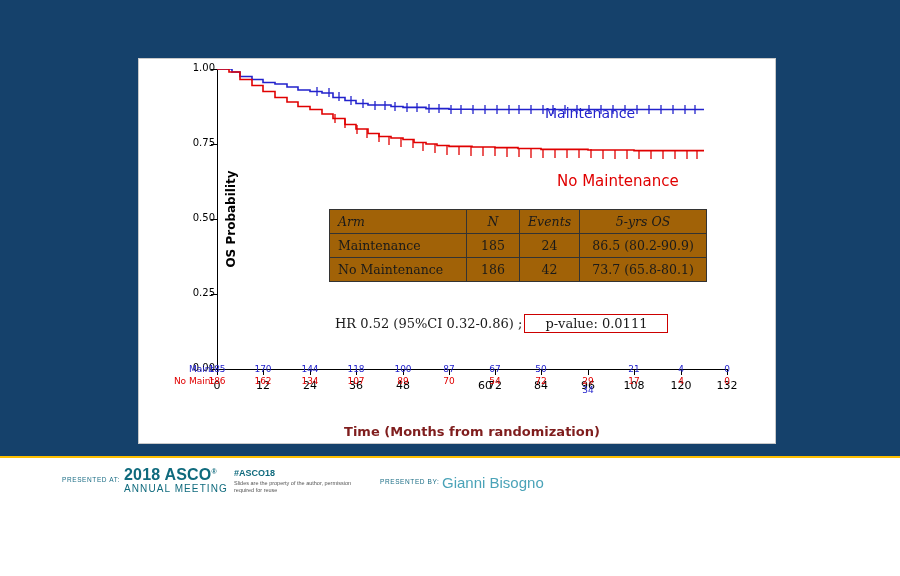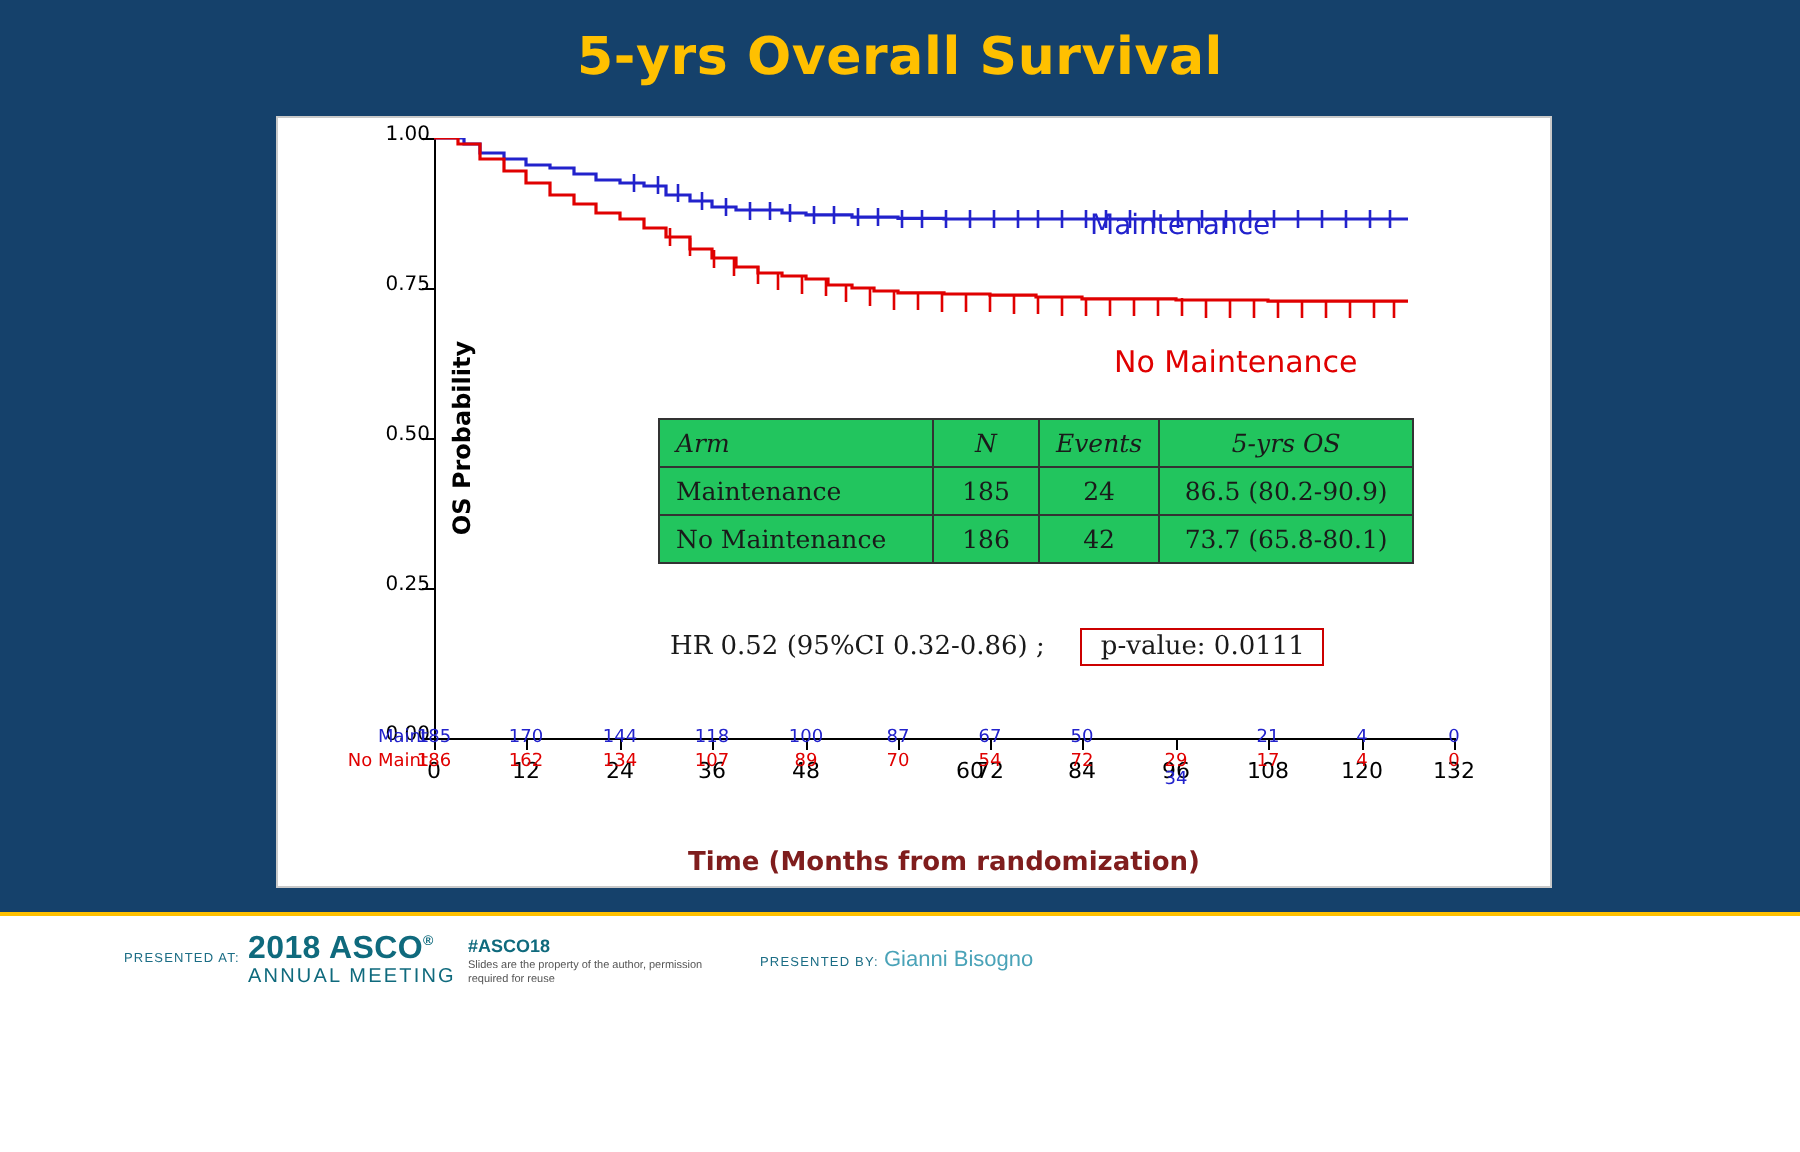--- a/index.html
+++ b/index.html
@@ -160,21 +160,21 @@
 
   
   .summary-table {
     position: absolute;
     left: 190px;
     top: 150px;
     border-collapse: collapse;
     font-family: "DejaVu Serif", serif;
     font-size: 12.5px;
     color: #1a1a1a;
-    background: #22c55e;
+    background: #a16207;
   }
   .summary-table th, .summary-table td {
     border: 1px solid #333;
     padding: 4px 8px;
     font-weight: normal;
     white-space: nowrap;
   }
   .summary-table th {
     font-style: italic;
   }
@@ -186,22 +186,22 @@
     position: absolute;
     left: 196px;
     top: 255px;
     font-size: 13px;
     color: #1a1a1a;
     font-family: "DejaVu Serif", serif;
     white-space: nowrap;
   }
   .pvalue-box {
     border: 1.5px solid #cc0000;
-    padding: 1px 9px;
-    margin-left: 18px;
+    padding: 1px 20px;
+    margin-left: 2px;
     display: inline-block;
   }
 
   
   .footer-rule {
     position: absolute;
     left: 0;
     top: 456px;
     width: 900px;
     height: 2px;
@@ -269,32 +269,31 @@
     top: 20px;
     font-size: 6.5px;
     letter-spacing: 0.6px;
     color: #1b6d85;
     font-family: "Liberation Sans", sans-serif;
   }
   .presenter-name {
     position: absolute;
     left: 442px;
     top: 16px;
-    font-size: 11px;
+    font-size: 15px;
     color: #4aa3b8;
     font-family: "Liberation Sans", sans-serif;
   }
   svg { display: block; }
 </style>
 </head>
 <body>
 
 <div class="slide">
 
-  <div class="slide-title">5-yrs Overall Survival</div>
 
   <div class="chart-panel">
 
     <div class="plot-frame">
       <div class="axis-y-line"></div>
       <div class="axis-x-line"></div>
 
       <div class="ytick" style="top:0px;"></div>
       <div class="ytick-label" style="top:0px;">1.00</div>
       <div class="ytick" style="top:75px;"></div>

